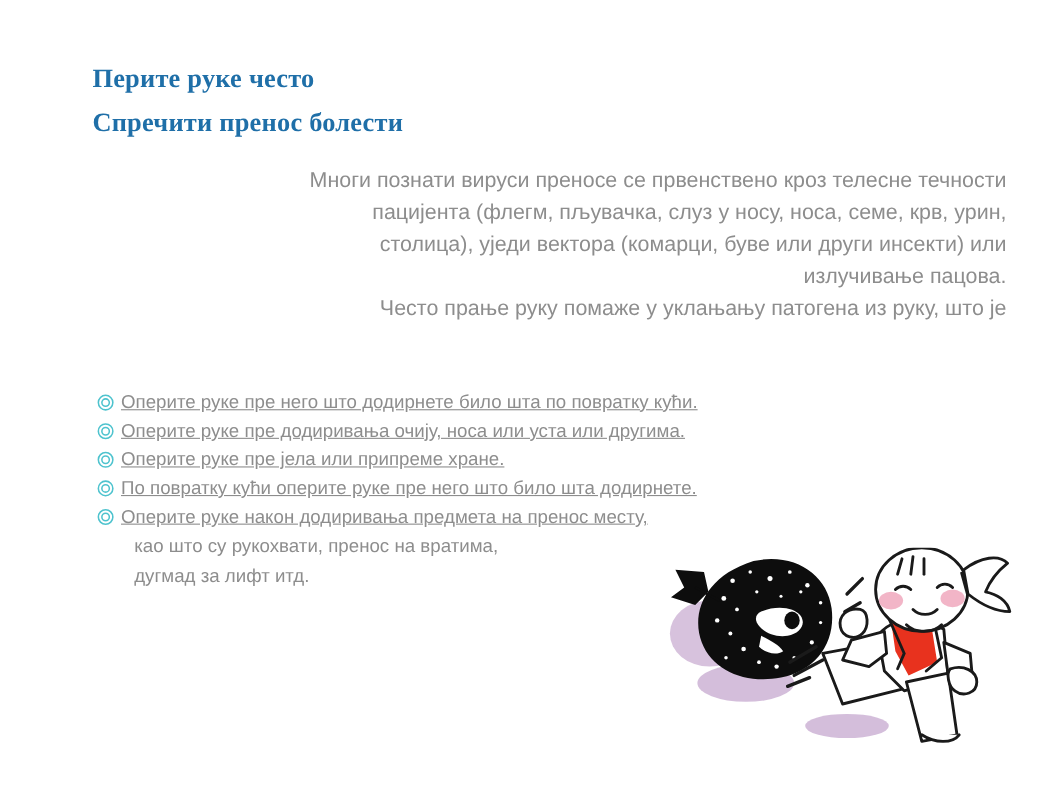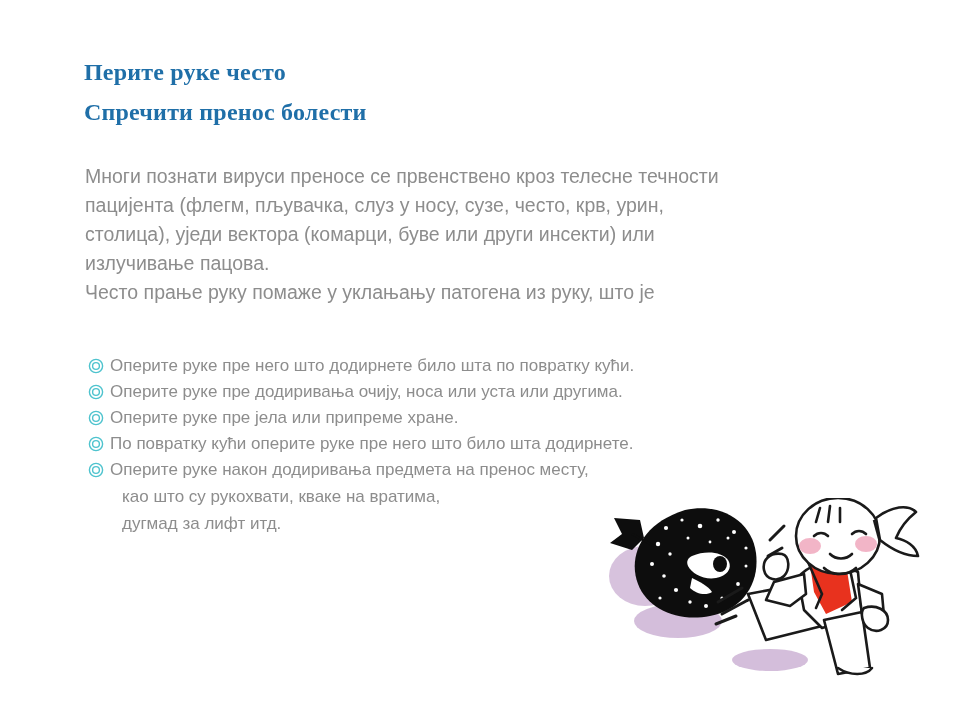--- a/index.html
+++ b/index.html
@@ -37,22 +37,23 @@
     line-height: 40px;
     color: #1f6fa8;
     letter-spacing: 0.2px;
     white-space: nowrap;
   }
 
   
   .body-block {
     position: absolute;
     left: 85px;
-    top: 162px;
+    top: 150px;
     width: 830px;
+    text-align: right;
   }
   .body-line {
     font-family: "Liberation Sans", sans-serif;
     font-size: 19.5px;
     line-height: 29px;
     color: #8d8d8d;
     white-space: nowrap;
   }
 
   
@@ -77,20 +78,21 @@
     justify-content: flex-start;
     color: #4ec3ce;
   }
   .bullet-icon svg { display: block; }
   .list-text {
     font-family: "Liberation Sans", sans-serif;
     font-size: 17px;
     line-height: 26px;
     color: #8d8d8d;
     white-space: nowrap;
+    text-decoration: underline;
   }
   .cont-line {
     font-family: "Liberation Sans", sans-serif;
     font-size: 17px;
     line-height: 27px;
     color: #8d8d8d;
     white-space: nowrap;
     padding-left: 34px;
   }
 
@@ -113,21 +115,21 @@
 
 <div id="slide">
 
   <div class="title-block">
     <div class="title-line">Перите руке често</div>
     <div class="title-line">Спречити пренос болести</div>
   </div>
 
   <div class="body-block">
     <div class="body-line">Многи познати вируси преносе се првенствено кроз телесне течности</div>
-    <div class="body-line">пацијента (флегм, пљувачка, слуз у носу, сузе, често, крв, урин,</div>
+    <div class="body-line">пацијента (флегм, пљувачка, слуз у носу, носа, семе, крв, урин,</div>
     <div class="body-line">столица), уједи вектора (комарци, буве или други инсекти) или</div>
     <div class="body-line">излучивање пацова.</div>
     <div class="body-line">Често прање руку помаже у уклањању патогена из руку, што је</div>
   </div>
 
   <div class="list-block">
 
     <div class="list-item">
       <span class="bullet-icon">
         <svg width="16" height="16" viewBox="0 0 16 16" aria-hidden="true">
@@ -171,21 +173,21 @@
     <div class="list-item">
       <span class="bullet-icon">
         <svg width="16" height="16" viewBox="0 0 16 16" aria-hidden="true">
           <circle cx="8" cy="8" r="6.6" fill="none" stroke="currentColor" stroke-width="1.4"></circle>
           <circle cx="8" cy="8" r="3.4" fill="none" stroke="currentColor" stroke-width="1.4"></circle>
         </svg>
       </span>
       <span class="list-text">Оперите руке након додиривања предмета на пренос месту,</span>
     </div>
 
-    <div class="cont-line">као што су рукохвати, кваке на вратима,</div>
+    <div class="cont-line">као што су рукохвати, пренос на вратима,</div>
     <div class="cont-line">дугмад за лифт итд.</div>
   </div>
 
   <div id="illustration">
     <svg viewBox="0 0 390 190" xmlns="http://www.w3.org/2000/svg" aria-hidden="true">
 
       <g>
         <ellipse cx="75" cy="78" rx="36" ry="30" fill="#c9aed2" opacity="0.75"></ellipse>
         <ellipse cx="108" cy="123" rx="44" ry="17" fill="#c9aed2" opacity="0.8"></ellipse>
         <ellipse cx="158" cy="72" rx="20" ry="16" fill="#c9aed2" opacity="0.75"></ellipse>

